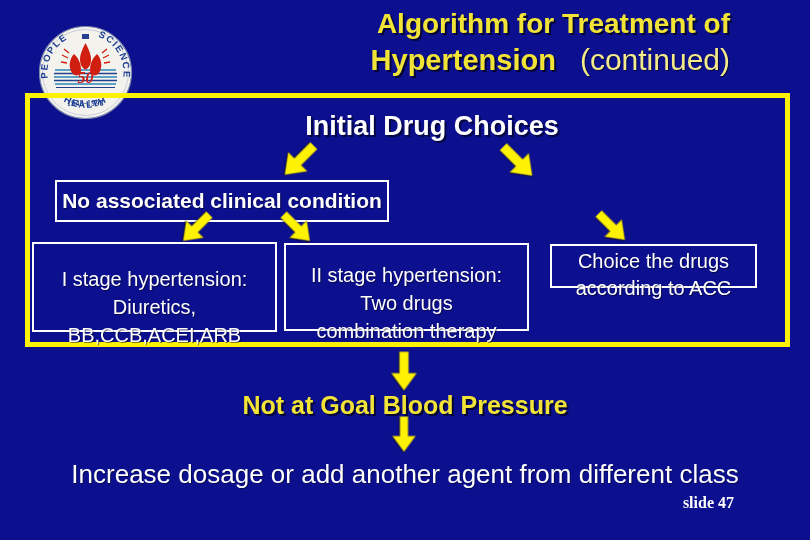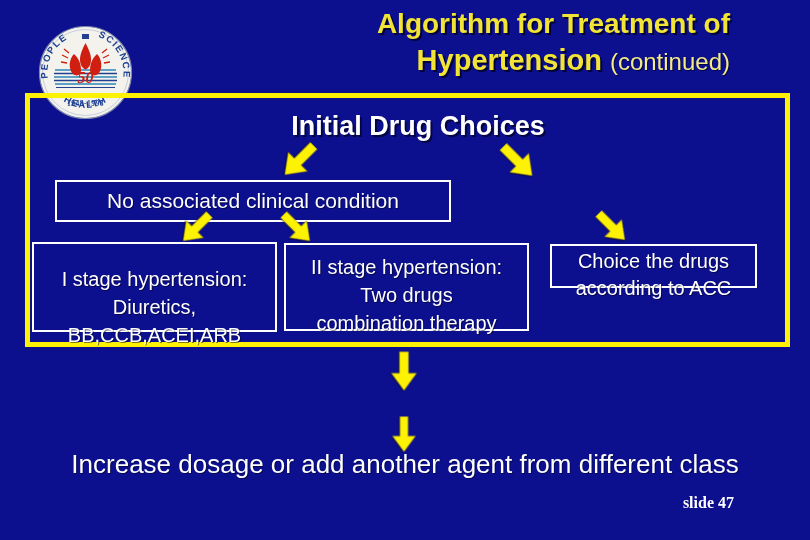--- a/index.html
+++ b/index.html
@@ -23,62 +23,62 @@
     position:absolute;left:110px;top:6px;width:620px;
     text-align:right;color:var(--yellow);z-index:3;
   }
   .title-line1{
     font-size:28px;font-weight:bold;line-height:36px;
     text-shadow:2px 2px 0 rgba(0,0,15,.7);
   }
   .title-line2{font-size:29px;font-weight:bold;line-height:36px;
     text-shadow:2px 2px 0 rgba(0,0,15,.7);}
   .title-suffix{
-    font-size:24px;font-weight:normal;color:var(--pale-yellow);
-    margin-left:8px;text-shadow:1px 1px 0 rgba(0,0,15,.6);
+    font-size:30px;font-weight:normal;color:var(--pale-yellow);
+    margin-left:24px;text-shadow:1px 1px 0 rgba(0,0,15,.6);
   }
 
   
   .logo{position:absolute;left:38px;top:25px;z-index:1;}
 
   
   .big-box{
     position:absolute;left:25px;top:93px;width:765px;height:254px;
     border:5px solid var(--border-yellow);z-index:2;background:transparent;
   }
 
   .fc-heading{
-    position:absolute;left:168px;top:111px;width:500px;z-index:3;
+    position:absolute;left:182px;top:111px;width:500px;z-index:3;
     text-align:center;color:var(--white);font-size:27px;font-weight:bold;
     text-shadow:2px 2px 0 rgba(0,0,15,.6);
   }
 
   .wbox{
     position:absolute;border:2px solid var(--white);color:var(--white);
     text-align:center;z-index:3;text-shadow:1px 1px 0 rgba(0,0,15,.5);
   }
-  .box-branch-left {left:55px; top:180px;width:396px;height:42px;font-size:21px;line-height:38px;}
+  .box-branch-left {left:55px; top:180px;width:334px;height:42px;font-size:21px;line-height:38px;font-weight:bold;}
   .box-branch-right{left:455px;top:182px;width:316px;height:34px;font-size:20px;line-height:30px;}
   .box-stage1{left:32px; top:242px;width:245px;height:90px;font-size:20px;line-height:28px;padding-top:21px;}
-  .box-stage2{left:284px;top:243px;width:245px;height:88px;font-size:20px;line-height:28px;padding-top:8px;}
+  .box-stage2{left:284px;top:243px;width:245px;height:88px;font-size:20px;line-height:28px;padding-top:16px;}
   .box-acc   {left:550px;top:244px;width:207px;height:44px;font-size:20px;line-height:27px;padding-top:2px;}
 
   
   .arrow{position:absolute;z-index:4;line-height:0;}
   .arrow svg{filter:drop-shadow(1.5px 1.5px 0 rgba(0,0,20,.45));}
   .arrow polygon{fill:var(--border-yellow);stroke:#9d8d12;stroke-width:.6;}
 
   
   .not-goal{
     position:absolute;left:0;top:391px;width:810px;text-align:center;z-index:3;
     color:var(--yellow);font-size:25px;font-weight:bold;
     text-shadow:2px 2px 0 rgba(0,0,15,.7);
   }
   .increase{
-    position:absolute;left:0;top:449px;width:810px;text-align:center;z-index:3;
+    position:absolute;left:0;top:459px;width:810px;text-align:center;z-index:3;
     color:var(--white);font-size:26px;font-weight:normal;
     text-shadow:1px 1px 0 rgba(0,0,15,.45);
   }
   .slide-num{
     position:absolute;right:76px;top:494px;z-index:3;
     color:var(--white);font-family:"Liberation Serif", serif;
     font-weight:bold;font-size:16px;
   }
 
   
@@ -175,20 +175,21 @@
   <div class="wbox box-acc">
     <div>Choice the drugs</div>
     <div>according to ACC</div>
   </div>
 
   <div class="arrow" style="left:384px;top:358px;transform:rotate(90deg);">
     <svg width="40" height="27" viewBox="0 0 44 30">
         <polygon points="0,10 24,10 24,1 43,15 24,29 24,20 0,20"></polygon>
       </svg>
   </div>
+  <div class="not-goal">Not at Goal Blood Pressure</div>
   <div class="arrow" style="left:386px;top:422px;transform:rotate(90deg);">
     <svg width="36" height="25" viewBox="0 0 44 30">
         <polygon points="0,10 24,10 24,1 43,15 24,29 24,20 0,20"></polygon>
       </svg>
   </div>
   <div class="increase">Increase dosage or add another agent from different class</div>
 
   <div class="slide-num">slide 47</div>
 
 </div>

